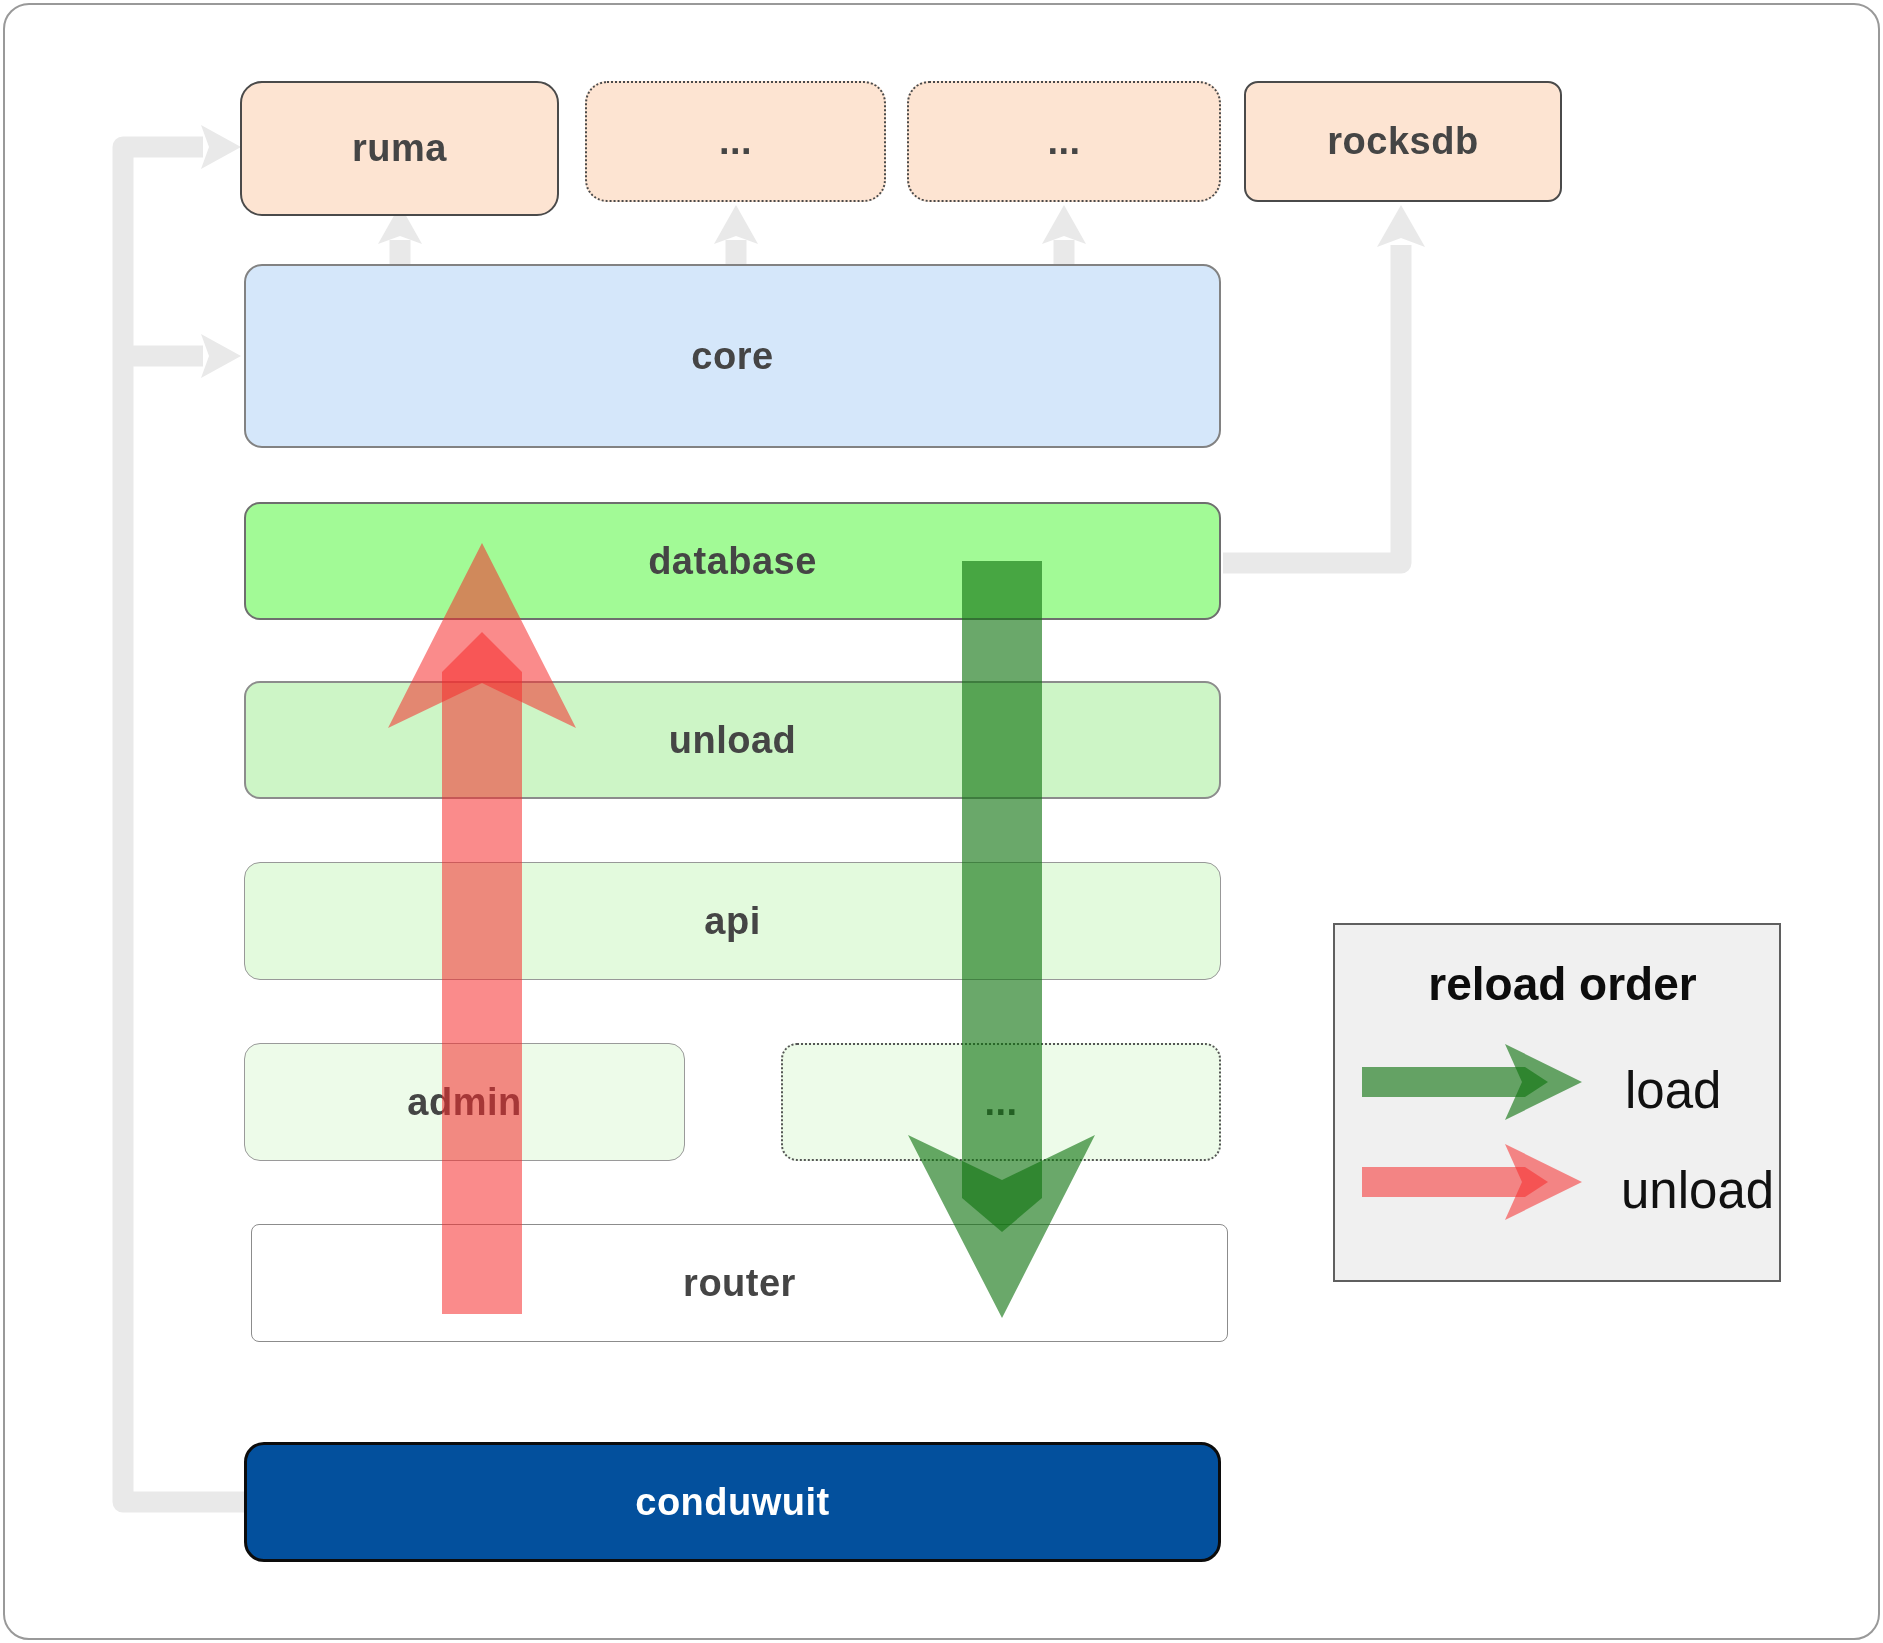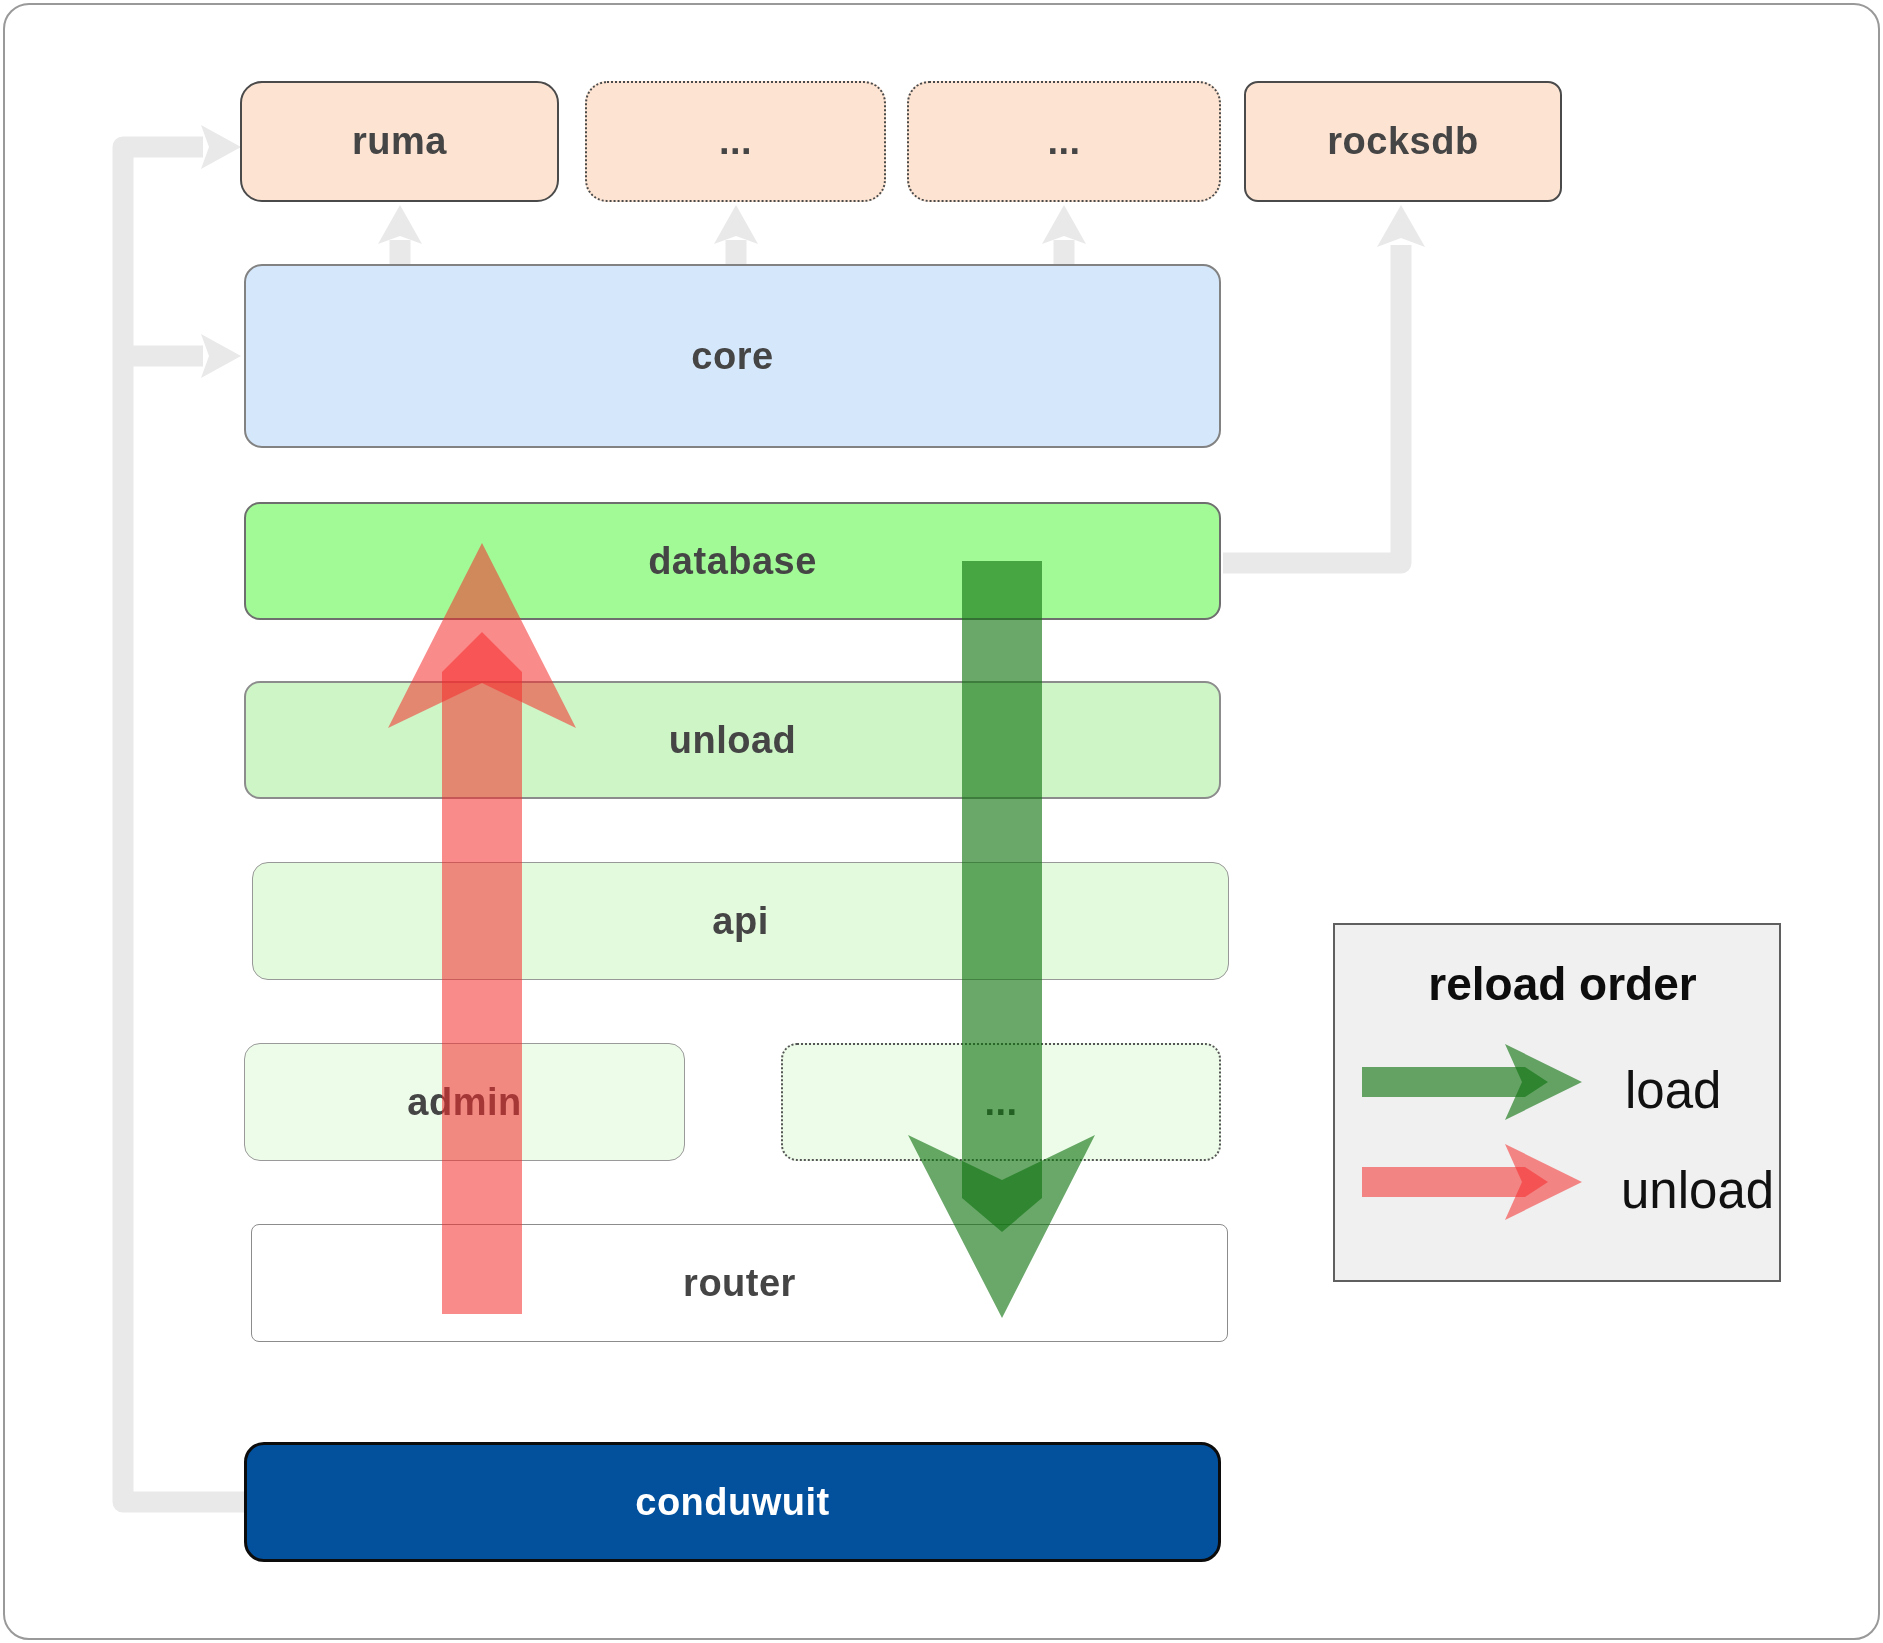--- a/index.html
+++ b/index.html
@@ -7,38 +7,38 @@
   #canvas{position:relative;width:1883px;height:1643px;background:#ffffff;overflow:hidden;}
   #outer-frame{position:absolute;left:3px;top:3px;right:3px;bottom:3px;
     border:2px solid var(--frame_gray,#999);border-radius:26px;}
   svg.layer{position:absolute;left:0;top:0;pointer-events:none;}
 
   .box{position:absolute;display:flex;align-items:center;justify-content:center;
     box-sizing:border-box;font-size:38px;font-weight:600;color:var(--label_gray,#454545);
     letter-spacing:0.5px;}
 
   
-  .box-ruma     {left:240px;top:81px;width:319px;height:121px;background:var(--peach);
+  .box-ruma     {left:240px;top:81px;width:319px;height:135px;background:var(--peach);
                  border:2.5px solid var(--dark_border);border-radius:22px;}
   .box-ellipsis1{left:585px;top:81px;width:301px;height:121px;background:var(--peach);
                  border:2px dotted var(--dark_border);border-radius:22px;}
   .box-ellipsis2{left:907px;top:81px;width:314px;height:121px;background:var(--peach);
                  border:2px dotted var(--dark_border);border-radius:22px;}
   .box-rocksdb  {left:1244px;top:81px;width:318px;height:121px;background:var(--peach);
                  border:2.5px solid var(--dark_border);border-radius:14px;}
 
   
   .box-core     {left:244px;top:264px;width:977px;height:184px;background:var(--core_blue);
                  border:2px solid #828282;border-radius:18px;}
   .box-database {left:244px;top:502px;width:977px;height:118px;background:var(--database_green);
                  border:2px solid #6e6e6e;border-radius:16px;}
   .box-service  {left:244px;top:681px;width:977px;height:118px;background:var(--service_green);
                  border:2px solid #8c8c8c;border-radius:16px;}
   .box-api      {left:244px;top:862px;width:977px;height:118px;background:var(--api_green);
-                 border:1.5px solid #989898;border-radius:16px;margin-left:8px;}
+                 border:1.5px solid #989898;border-radius:16px;}
   .box-admin    {left:244px;top:1043px;width:441px;height:118px;background:var(--admin_green);
                  border:1.5px solid #9a9a9a;border-radius:16px;}
   .box-ellipsis3{left:781px;top:1043px;width:440px;height:118px;background:var(--admin_green);
                  border:2px dotted #555;border-radius:16px;}
   .box-router   {left:251px;top:1224px;width:977px;height:118px;background:#ffffff;
                  border:1.5px solid #8c8c8c;border-radius:8px;}
   .box-conduwuit{left:244px;top:1442px;width:977px;height:120px;background:var(--conduwuit_blue);
                  border:3px solid #0c0c0c;border-radius:20px;color:#ffffff;}
 
   

